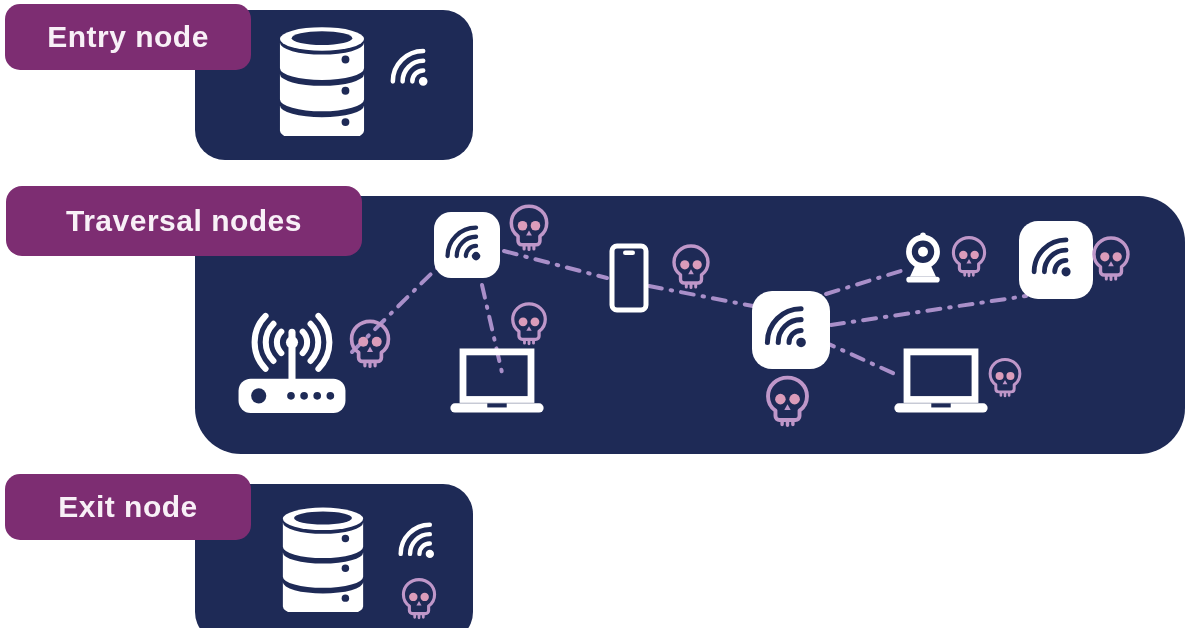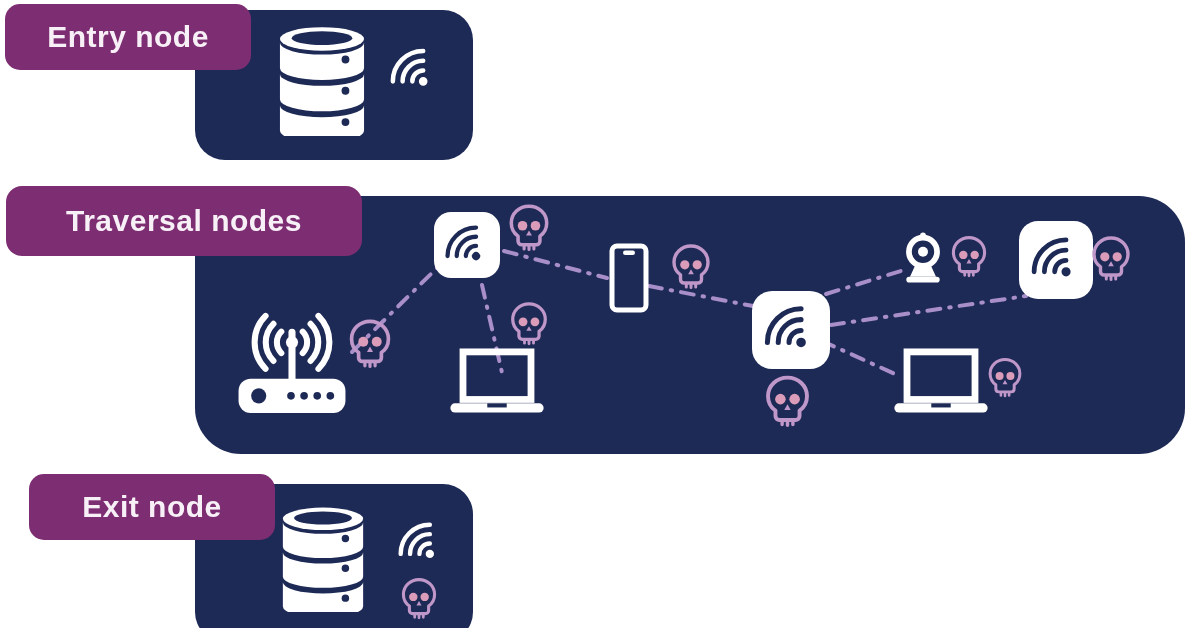--- a/index.html
+++ b/index.html
@@ -201,15 +201,15 @@
   </svg>
 
 <div class="label" style="left:5px;top:4px;width:246px;height:66px;">
   <span>Entry node</span>
 </div>
 
 <div class="label" style="left:6px;top:186px;width:356px;height:70px;border-radius:16px;">
   <span>Traversal nodes</span>
 </div>
 
-<div class="label" style="left:5px;top:474px;width:246px;height:66px;margin-left:24px;">
+<div class="label" style="left:5px;top:474px;width:246px;height:66px;">
   <span>Exit node</span>
 </div>
 
 </body></html>

